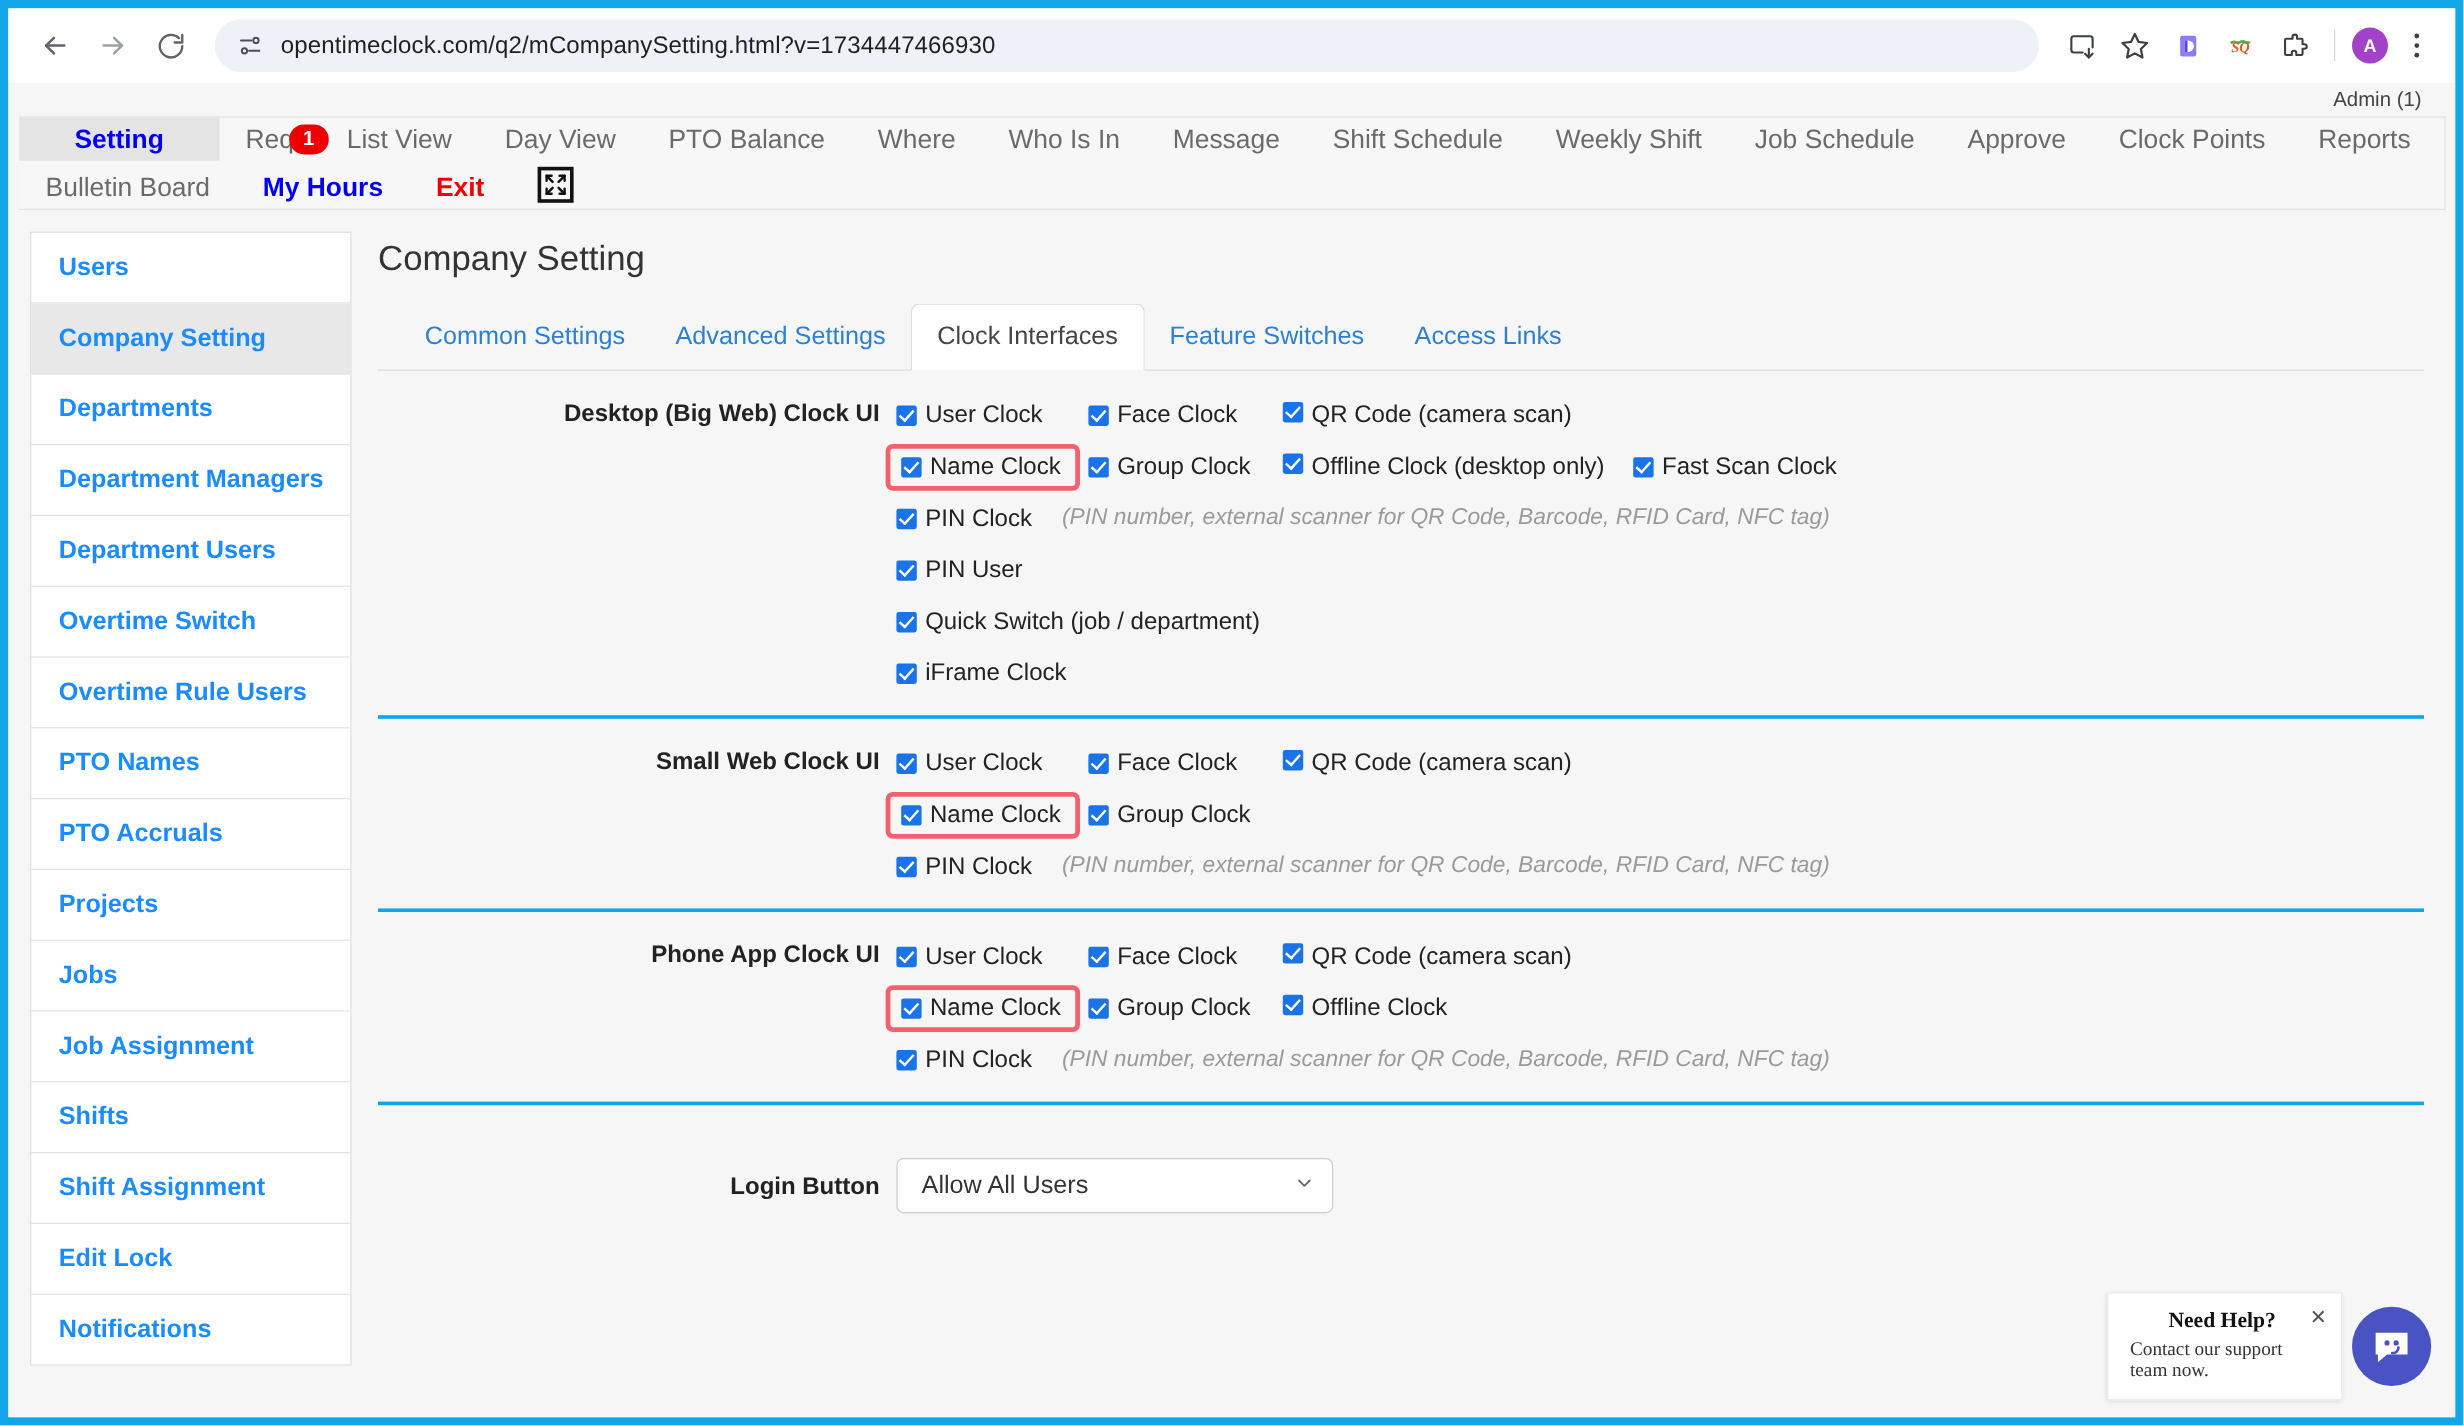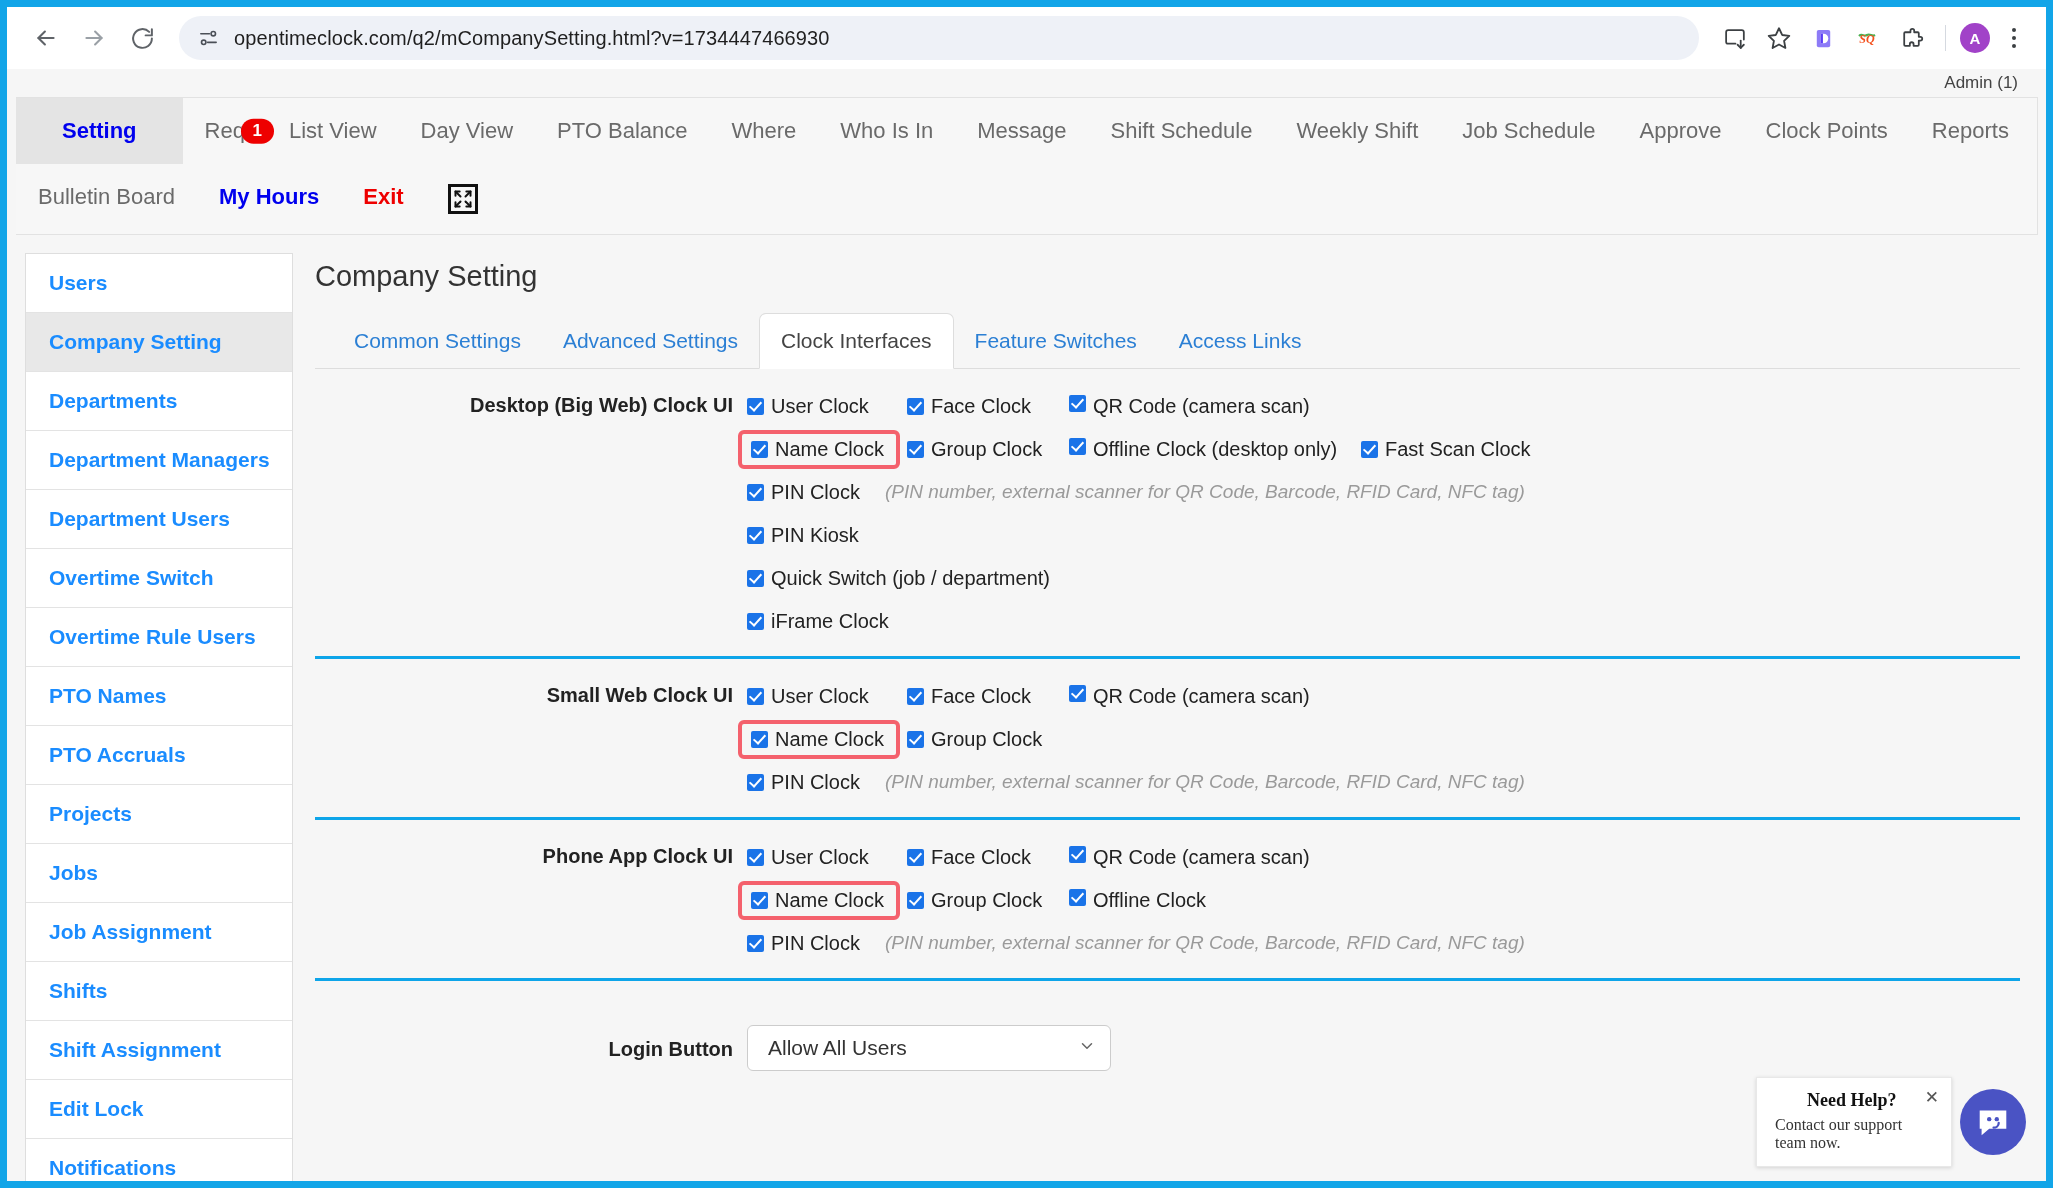--- a/index.html
+++ b/index.html
@@ -95,26 +95,26 @@
     margin: 0 8px 0 9px;
     padding: 0;
   }
   .topnav-row {
     display: flex;
     align-items: stretch;
     flex-wrap: nowrap;
   }
   .topnav-row.row2 { padding-left: 0; }
   .tab {
-    padding: 20px 22px;
+    padding: 5px 22px;
     font-size: 22px;
     color: #6a6a6a;
     white-space: nowrap;
     position: relative;
-    display: flex; align-items: flex-start;
+    display: flex; align-items: flex-end;
   }
   .tab.active {
     background: #e4e4e4;
     color: #0000ee;
     font-weight: bold;
     padding-left: 46px;
     padding-right: 46px;
   }
   .tab .badge {
     position: absolute;
@@ -552,21 +552,21 @@
                 <span style="display:flex;align-items:center">
                   <span class="cb"></span>
                   <span class="opt-text">PIN Clock</span>
                 </span>
                 <span class="hint">(PIN number, external scanner for QR Code, Barcode, RFID Card, NFC tag)</span>
               </span>
             </div>
             <div class="opt-line">
               <span class="cwide">
                 <span class="cb"></span>
-                <span class="opt-text">PIN Kiosk</span>
+                <span class="opt-text">PIN User</span>
               </span>
             </div>
             <div class="opt-line">
               <span class="cwide">
                 <span class="cb"></span>
                 <span class="opt-text">Quick Switch (job / department)</span>
               </span>
             </div>
             <div class="opt-line">
               <span class="cwide">

